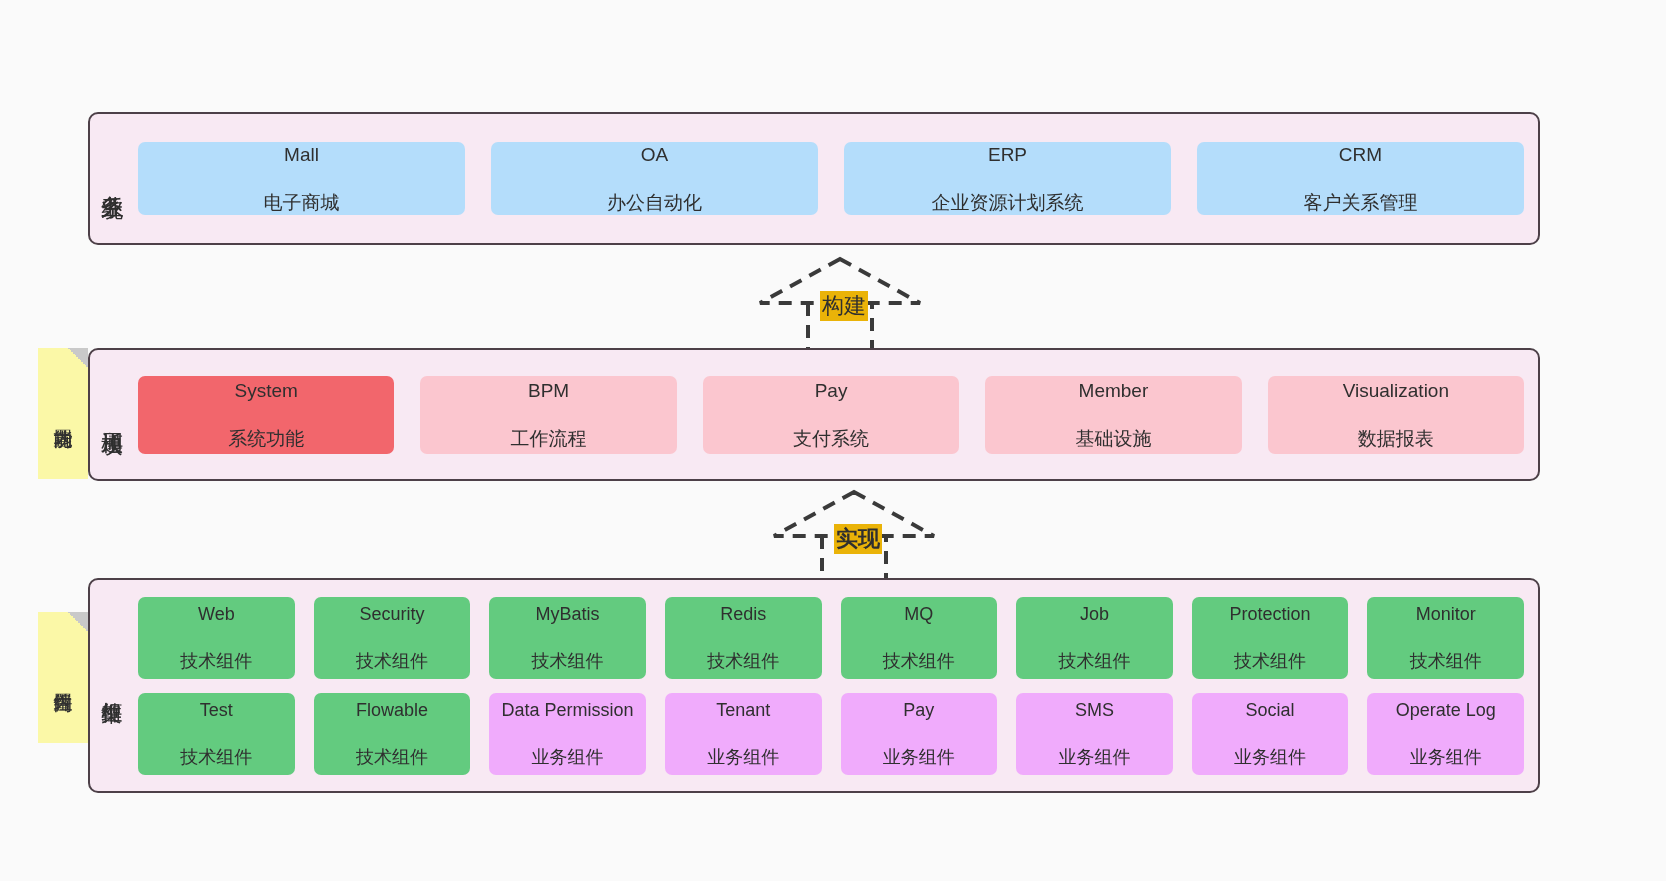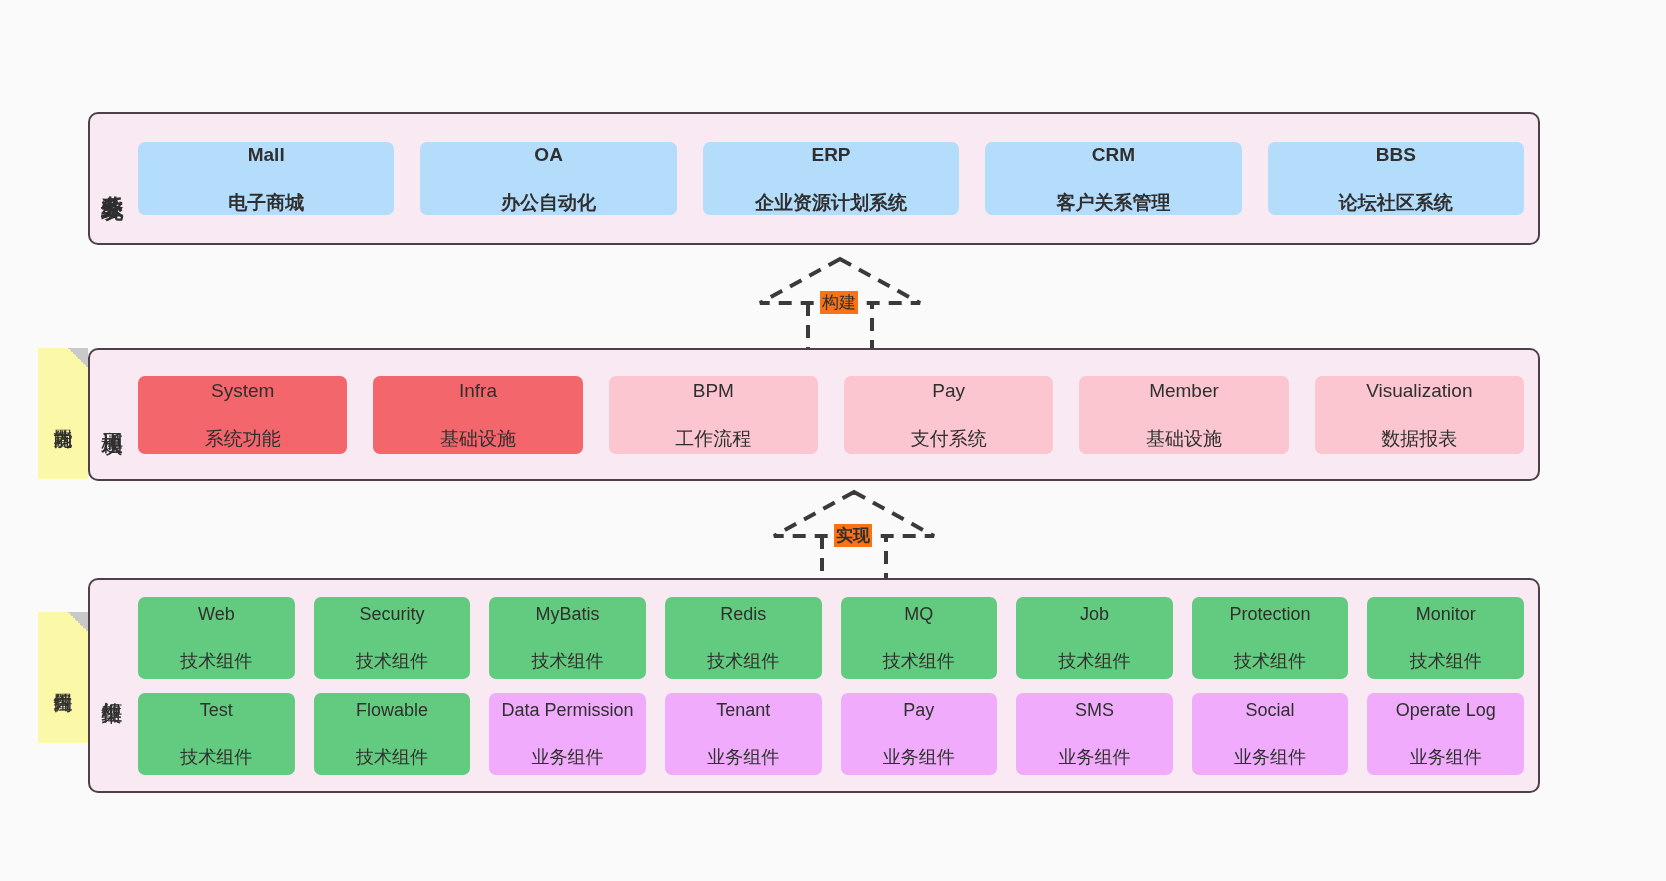--- a/index.html
+++ b/index.html
@@ -86,21 +86,21 @@
   .card .c-sub { white-space: nowrap; margin-top: 24px; }
 
   
   .card.blue        { background: #b4ddfb; }
   .card.red         { background: #f2666c; justify-content: center; }
   .card.pink        { background: #fbc6cf; }
   .card.green-dark  { background: #63cb7f; }
   .card.green-light { background: #f0abfc; }
 
   
-  #layer-business { left: 88px; top: 112px; width: 1452px; height: 133px; font-weight: bold; }
+  #layer-business { left: 88px; top: 112px; width: 1452px; height: 133px; }
   #layer-business .card { height: 73px; }
 
   
   #layer-module { left: 88px; top: 348px; width: 1452px; height: 133px; }
   #layer-module .card { height: 78px; }
 
   
   #layer-framework { left: 88px; top: 578px; width: 1452px; height: 215px; }
   #layer-framework .card { height: 82px; }
   #layer-framework .layer-vlabel { font-size: 21px; }
@@ -134,23 +134,23 @@
   #sticky-module    { left: 38px; top: 348px; width: 50px; height: 131px; }
   #sticky-framework { left: 38px; top: 612px; width: 50px; height: 131px; }
 
   
   .connector {
     position: absolute;
     pointer-events: none;
   }
   .connector .conn-label {
     position: absolute;
-    font-size: 17px;
+    font-size: 22px;
     color: #2f2f2f;
-    background: #f97316;
+    background: #eab308;
     padding: 0 2px;
     white-space: nowrap;
     user-select: none;
   }
   #connector-build   { left: 750: ; }
   #connector-build   { left: 752px; top: 255px; width: 180px; height: 100px; }
   #connector-impl    { left: 766px; top: 488px; width: 180px; height: 100px; font-weight: bold; }
   #connector-build .conn-label  { left: 68px; top: 36px; }
   #connector-impl  .conn-label  { left: 68px; top: 36px; }
 </style>
@@ -172,24 +172,20 @@
           <span class="c-sub">办公自动化</span>
         </div>
         <div class="card blue">
           <span class="c-title">ERP</span>
           <span class="c-sub">企业资源计划系统</span>
         </div>
         <div class="card blue">
           <span class="c-title">CRM</span>
           <span class="c-sub">客户关系管理</span>
         </div>
-        <div class="card blue">
-          <span class="c-title">BBS</span>
-          <span class="c-sub">论坛社区系统</span>
-        </div>
       </div>
     </div>
   </div>
 
   <div class="connector" id="connector-build">
     <svg width="180" height="100" viewBox="0 0 180 100">
       <path d="M 88 4 L 8 48 L 168 48 Z" fill="none" stroke="#3a3a3a" stroke-width="4" stroke-dasharray="13 9" stroke-linecap="butt"></path>
       <path d="M 56 48 L 56 96 L 120 96 L 120 48" fill="none" stroke="#3a3a3a" stroke-width="4" stroke-dasharray="13 9" stroke-linecap="butt"></path>
     </svg>
     <span class="conn-label">构建</span>
@@ -201,24 +197,20 @@
   </div>
 
   <div class="layer-panel" id="layer-module">
     <div class="layer-vlabel">通用模块</div>
     <div class="cards-area">
       <div class="card-row">
         <div class="card red">
           <span class="c-title">System</span>
           <span class="c-sub">系统功能</span>
         </div>
-        <div class="card red">
-          <span class="c-title">Infra</span>
-          <span class="c-sub">基础设施</span>
-        </div>
         <div class="card pink">
           <span class="c-title">BPM</span>
           <span class="c-sub">工作流程</span>
         </div>
         <div class="card pink">
           <span class="c-title">Pay</span>
           <span class="c-sub">支付系统</span>
         </div>
         <div class="card pink">
           <span class="c-title">Member</span>

